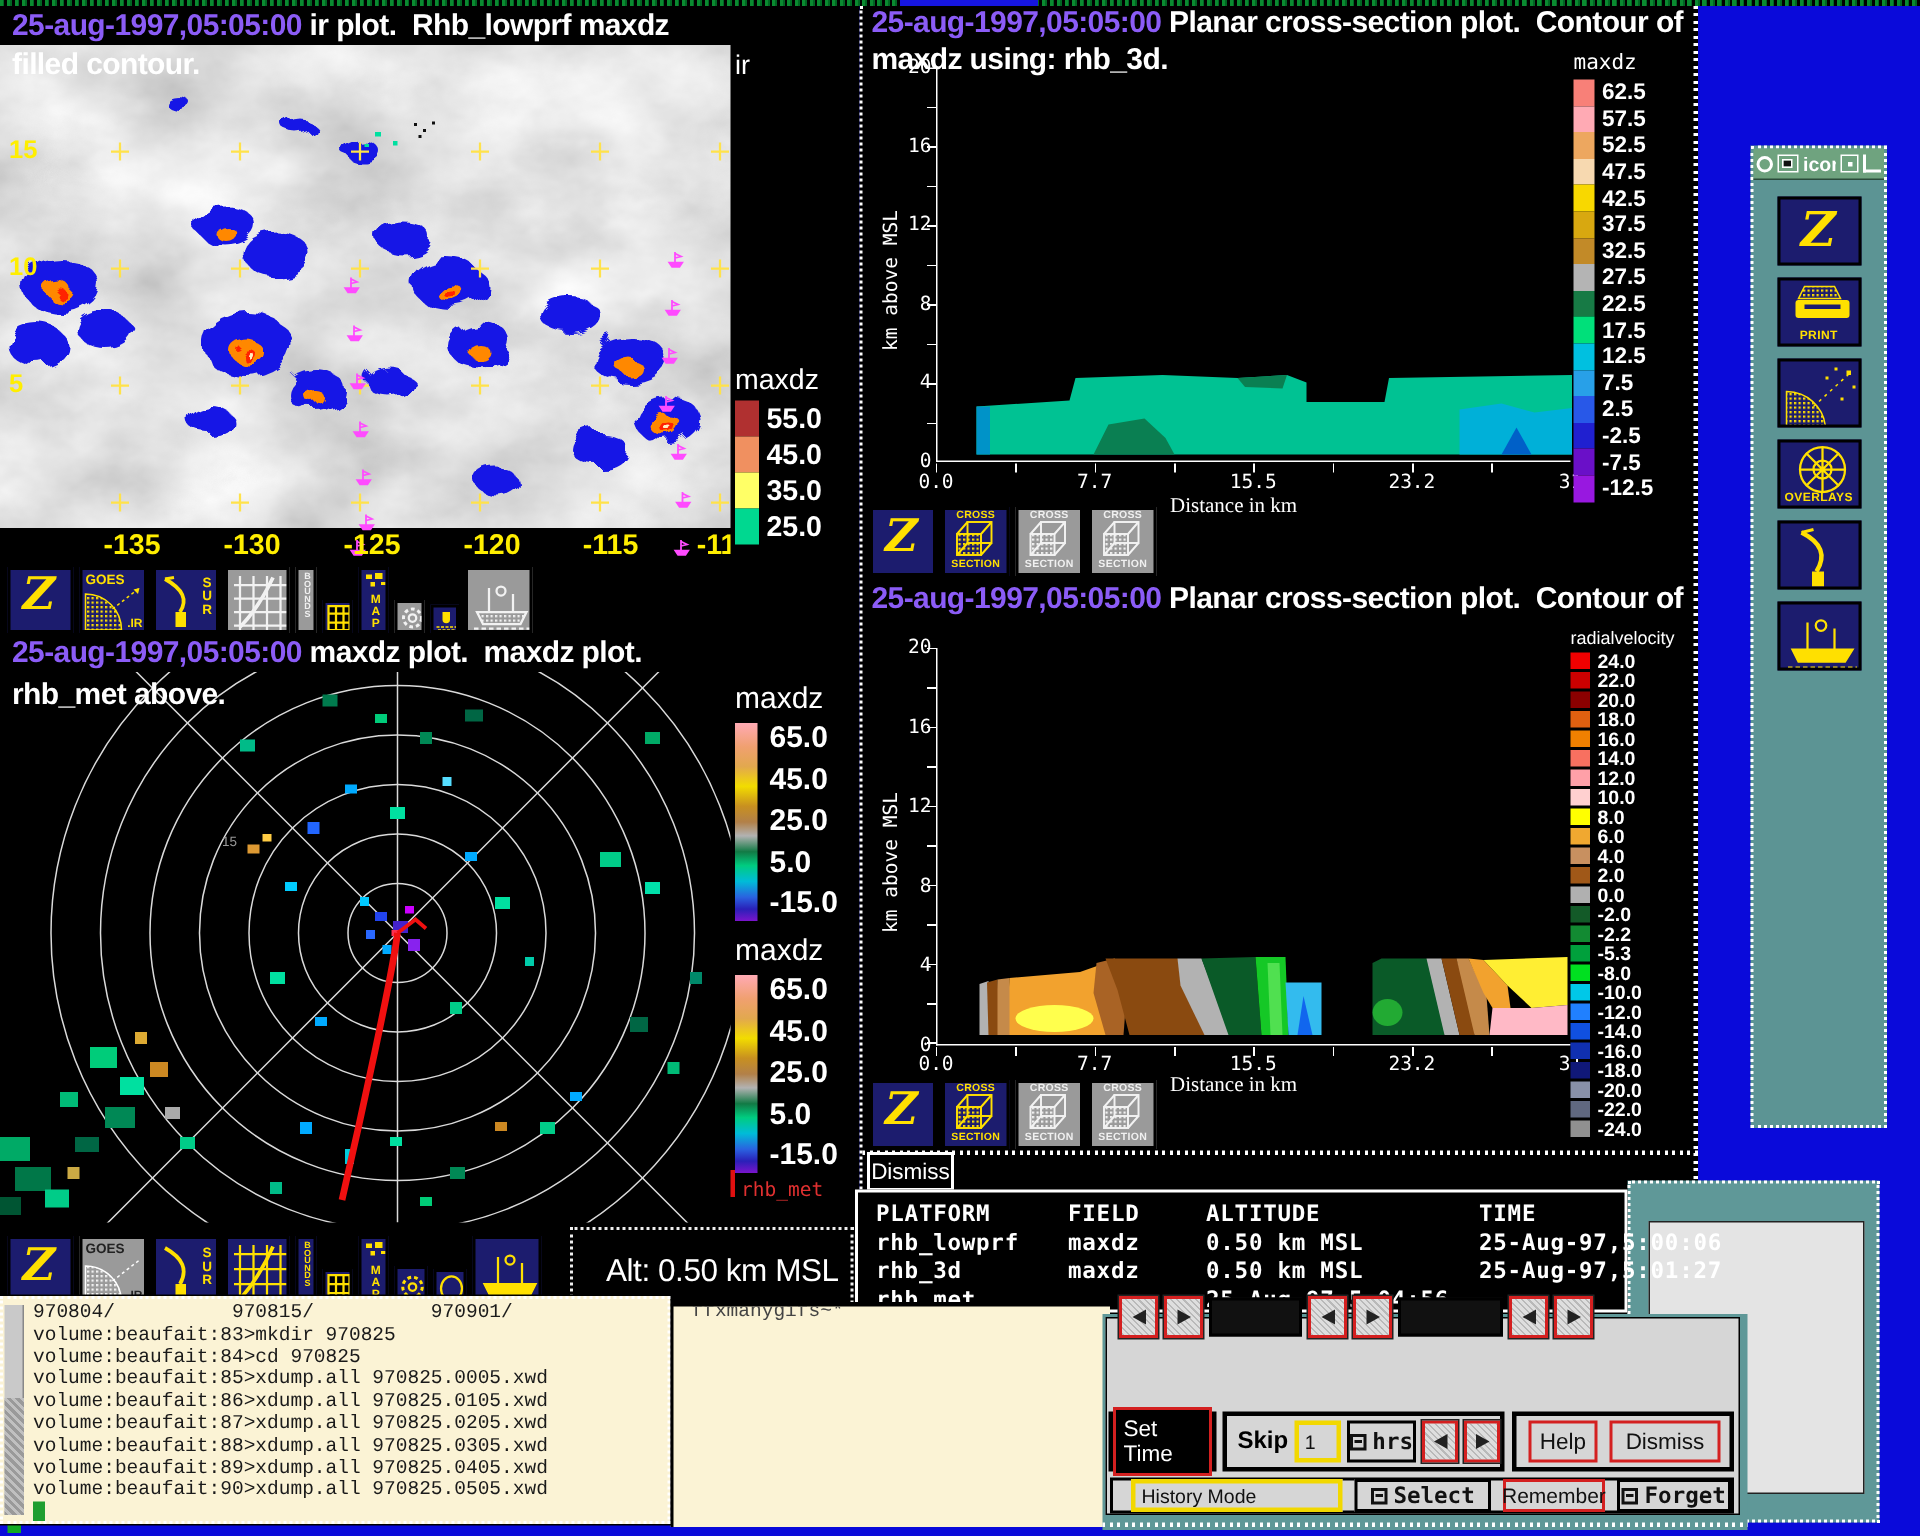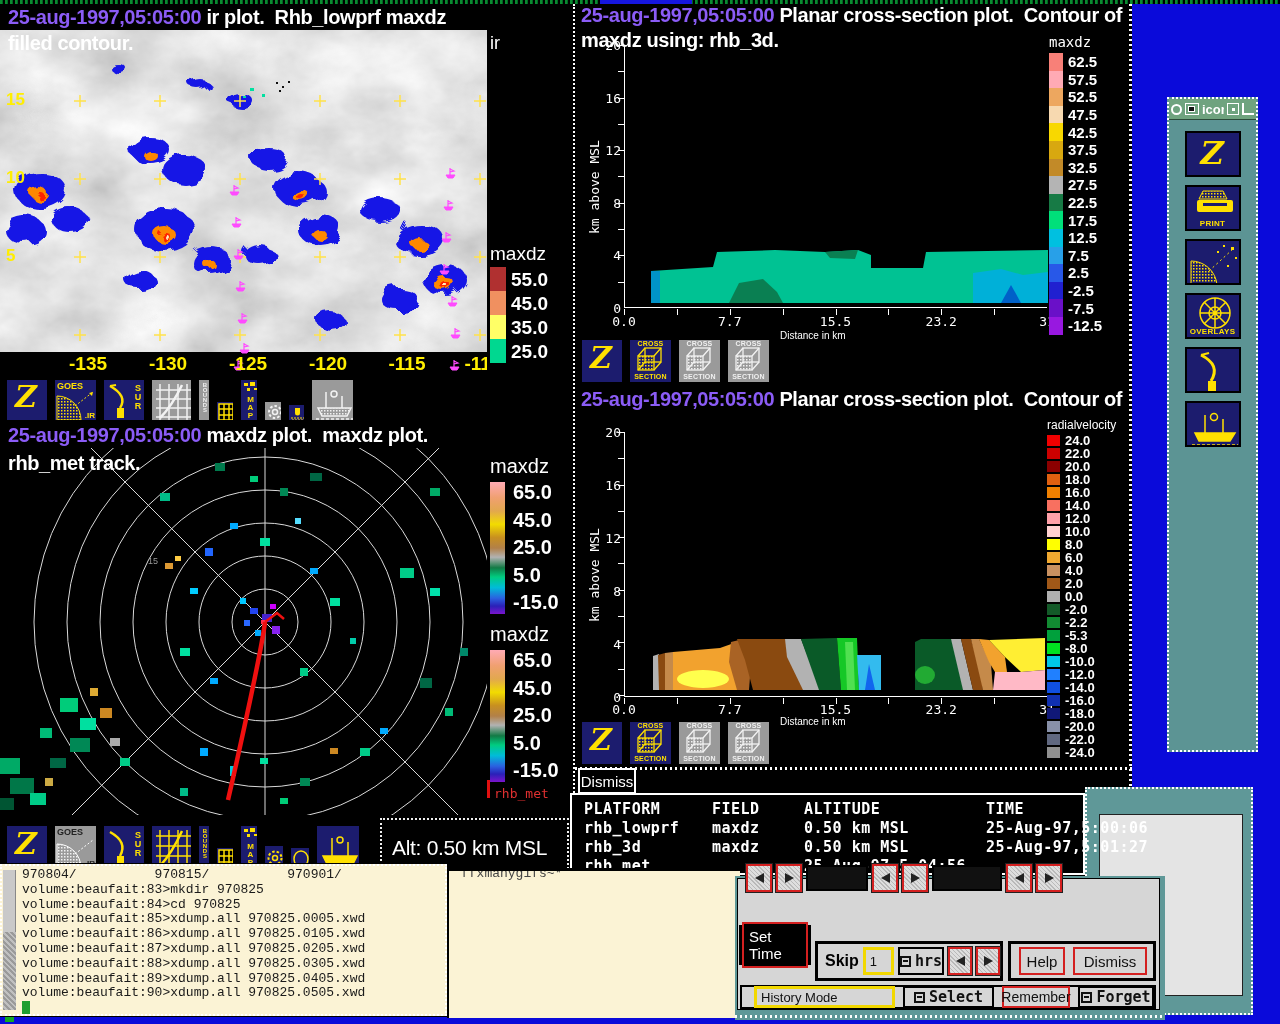--- a/index.html
+++ b/index.html
@@ -17,21 +17,21 @@
 .cbrow{display:flex;align-items:center;gap:5px}
 .cbl{color:#fff;font-family:"Liberation Sans",sans-serif;font-weight:bold;line-height:1}
 .gl{color:#fff;font-weight:bold;line-height:1}
 #irbar{width:15px;height:150px;background:linear-gradient(180deg,#2e2e2e 0%,#d8d8d8 60%,#fff 67%,#1414ff 69%,#1414ff 83%,#ff2610 84%,#ff2610 90%,#ffe14a 91%,#ffe14a 100%)}
 .blbar{width:15px;height:132px;background:linear-gradient(180deg,#ffaab4 0,#f0a070 12%,#e2a84e 22%,#f2dc00 32%,#c89020 42%,#b28048 50%,#b2b2b2 57%,#127a45 65%,#00cc80 72%,#00bcd8 80%,#2a62e0 88%,#2a20b8 94%,#7a14cc 100%)}
 .glcol{display:flex;flex-direction:column;justify-content:space-between;height:130px}
 .lticks{position:absolute;width:6px;background:repeating-linear-gradient(180deg,#fff 0 1px,transparent 1px 26.3px)}
 .bticks{position:absolute;height:6px;background:repeating-linear-gradient(90deg,#fff 0 1px,transparent 1px 52.9px)}
 .plotframe{position:absolute;border-left:1px solid #fff;border-bottom:1px solid #fff}
 .ylab{position:absolute;color:#fff;font-family:"DejaVu Sans Mono",monospace;font-size:13px;transform:rotate(-90deg);transform-origin:left top;white-space:pre}
-.xlab{position:absolute;color:#fff;font-family:Liberation Sans, sans-serif;font-size:10px}
+.xlab{position:absolute;color:#fff;font-family:Liberation Serif, serif;font-size:14px}
 
 .tbar{position:absolute;display:flex;align-items:flex-end;gap:4px}
 .ticon{position:relative;border:2px solid #000;background:#1c1c6e;color:#ffe000;flex:none;overflow:hidden}
 .ticon.gray{background:#9a9a9a;color:#f0f0f0}
 .ticon svg{display:block}
 .vtext{writing-mode:vertical-rl;text-orientation:upright;font-weight:bold;font-family:"Liberation Sans",sans-serif;line-height:1;letter-spacing:-1px}
 .cubelab{display:block;text-align:center;font-weight:bold;font-size:7px;letter-spacing:.2px;font-family:"Liberation Sans",sans-serif}
 .zchar{font-family:"DejaVu Serif",serif;font-style:italic;font-weight:bold;color:#ffe000;line-height:1}
 
 #status-win{position:absolute;left:570px;top:793px;width:515px;height:82px;background:#000;border:2px solid #fff;z-index:4}
@@ -297,21 +297,21 @@
               <path d="M6,28 H39 L35,36 H10 Z" fill="url(#hpw)"></path>
               <path d="M14,28 V12 M30,28 V16"></path>
               <circle cx="22" cy="14" r="3"></circle>
               <path d="M4,39 h37" stroke-dasharray="3 2"></path>
             </g>
           </svg>
         </div>
     </div>
 
     <div class="t1" style="left:8px;top:420px"><span class="yel">25-aug-1997,05:05:00</span><span class="wht"> maxdz plot.  maxdz plot.</span></div>
-    <div class="t2 wht" style="left:8px;top:448px">rhb_met track.</div>
+    <div class="t2 wht" style="left:8px;top:448px">rhb_met above.</div>
 
     <svg class="abs" id="ppi-svg" style="left:0;top:444px;pointer-events:none" width="487" height="367" viewBox="0 0 487 367">
       <g stroke="#e6e6e6" stroke-width="1" fill="none" opacity=".95">
         <circle cx="265" cy="174" r="33"></circle>
           <circle cx="265" cy="174" r="66"></circle>
           <circle cx="265" cy="174" r="99"></circle>
           <circle cx="265" cy="174" r="132"></circle>
           <circle cx="265" cy="174" r="165"></circle>
           <circle cx="265" cy="174" r="198"></circle>
           <circle cx="265" cy="174" r="231"></circle>
@@ -472,21 +472,21 @@
             <g stroke="#ffe000" fill="none" stroke-width="1.5">
               <path d="M6,30 H40 L36,38 H10 Z" fill="#ffe000"></path>
               <path d="M15,30 V12 M31,30 V16"></path>
               <circle cx="23" cy="14" r="3"></circle>
               <path d="M4,41 h38" stroke-dasharray="3 2"></path>
             </g>
           </svg>
         </div>
     </div>
     <div class="dotbox" style="left:380px;top:814px;width:189px;height:55px"></div>
-    <div id="alt-text" style="left:392px;top:832px">Alt: 0.50 km MSL</div>
+    <div id="alt-text" style="left:404px;top:832px">Alt: 0.50 km MSL</div>
   </div>
 
   <div class="win" id="right-col" style="left:573px;top:4px;width:559px;height:876px;border-left:2px dotted #fff">
     <div class="dotv" style="right:0;top:0;height:786px"></div>
 
     <div class="t1" style="left:6px;top:0"><span class="yel">25-aug-1997,05:05:00</span><span class="wht"> Planar cross-section plot.  Contour of</span></div>
     <div class="t2 wht" style="left:6px;top:25px">maxdz using: rhb_3d.</div>
 
     <div class="plotframe" style="left:49px;top:41px;width:423px;height:263px">
       <svg width="423" height="263" viewBox="0 0 423 263">
@@ -860,21 +860,21 @@
             <span class="tri r"></span>
           </div>
       <div style="width:70px;height:26px;background:#111;border:2px solid #000"></div>
       <div class="arrowbtn">
             <span class="tri l"></span>
           </div>
       <div class="arrowbtn">
             <span class="tri r"></span>
           </div>
     </div>
-    <div class="blackbox" style="position:absolute;left:1px;top:46px;width:72px;height:40px;justify-content:center">
+    <div class="blackbox" style="position:absolute;left:1px;top:62px;width:72px;height:40px;justify-content:center">
       <div style="border:2px solid #d42020;background:#000;color:#fff;font-size:15px;padding:4px 5px"><span>Set Time</span></div>
     </div>
     <div class="blackbox" style="position:absolute;left:77px;top:62px;width:188px;height:40px;gap:4px;padding-left:7px">
       <span style="font:bold 16px 'Liberation Sans',sans-serif">Skip</span>
       <div class="yfield" style="width:40px;height:28px">
             <span>1</span>
           </div>
       <div class="btn" style="width:58px;height:28px">
             <span class="menuglyph"></span>
             <span class="monob">hrs</span>

